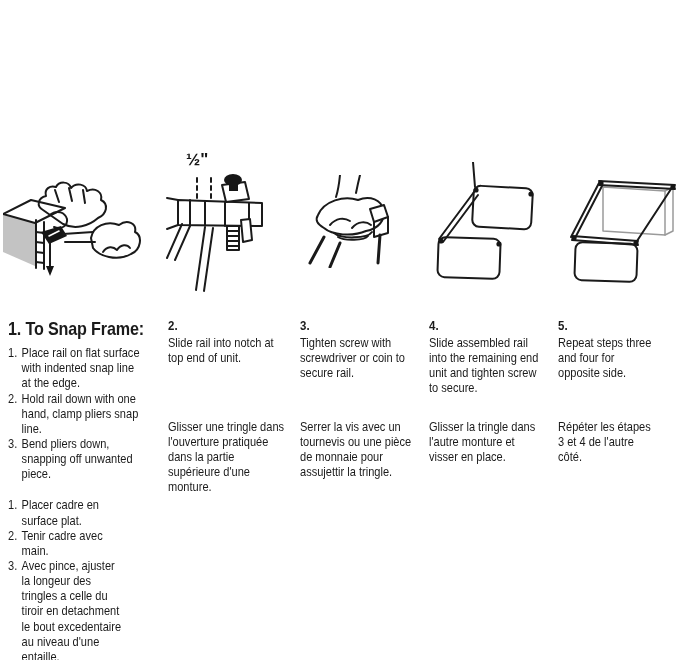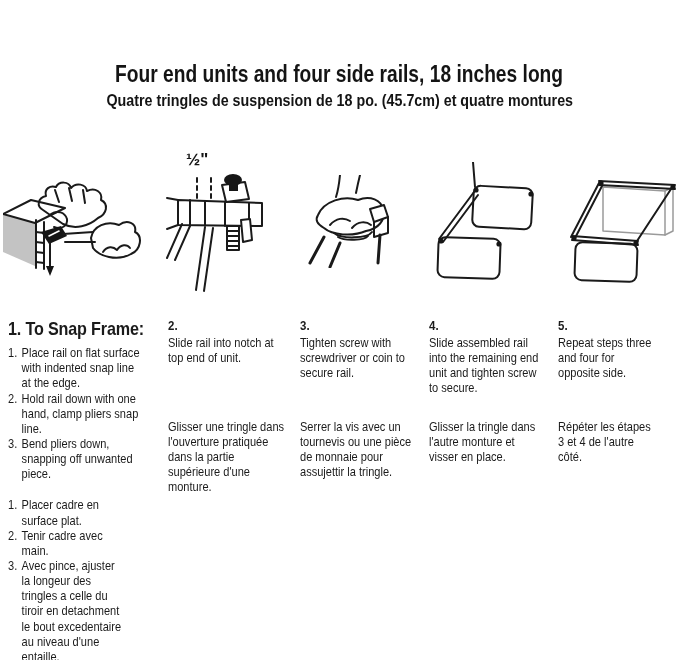--- a/index.html
+++ b/index.html
@@ -55,26 +55,20 @@
   .li .num{flex:0 0 16px;}
   .li .txt{flex:1;white-space:pre-line;}
   .fr-list{margin-top:16px;}
 </style>
 </head>
 <body>
 
 <div class="page">
 
 
-  <div class="sub-wrap sub-en-wrap">
-    <span class="sub-en">Four end units and four side rails, 18 inches long</span>
-  </div>
-  <div class="sub-wrap sub-fr-wrap">
-    <span class="sub-fr">Quatre tringles de suspension de 18 po. (45.7cm) et quatre montures</span>
-  </div>
 
   <div class="ill ill1">
     <svg viewBox="0 0 142 104" preserveAspectRatio="none">
       <polygon class="fg" points="0,38 32,47 32,90 0,76"></polygon>
       <polygon class="fw" points="0,38 28,24 62,32 32,47"></polygon>
       <line x1="33" y1="44" x2="33" y2="92"></line>
       <line x1="41" y1="46" x2="41" y2="93"></line>
       <line x1="33" y1="56" x2="41" y2="57"></line>
       <line x1="33" y1="66" x2="41" y2="67"></line>
       <line x1="33" y1="76" x2="41" y2="77"></line>

